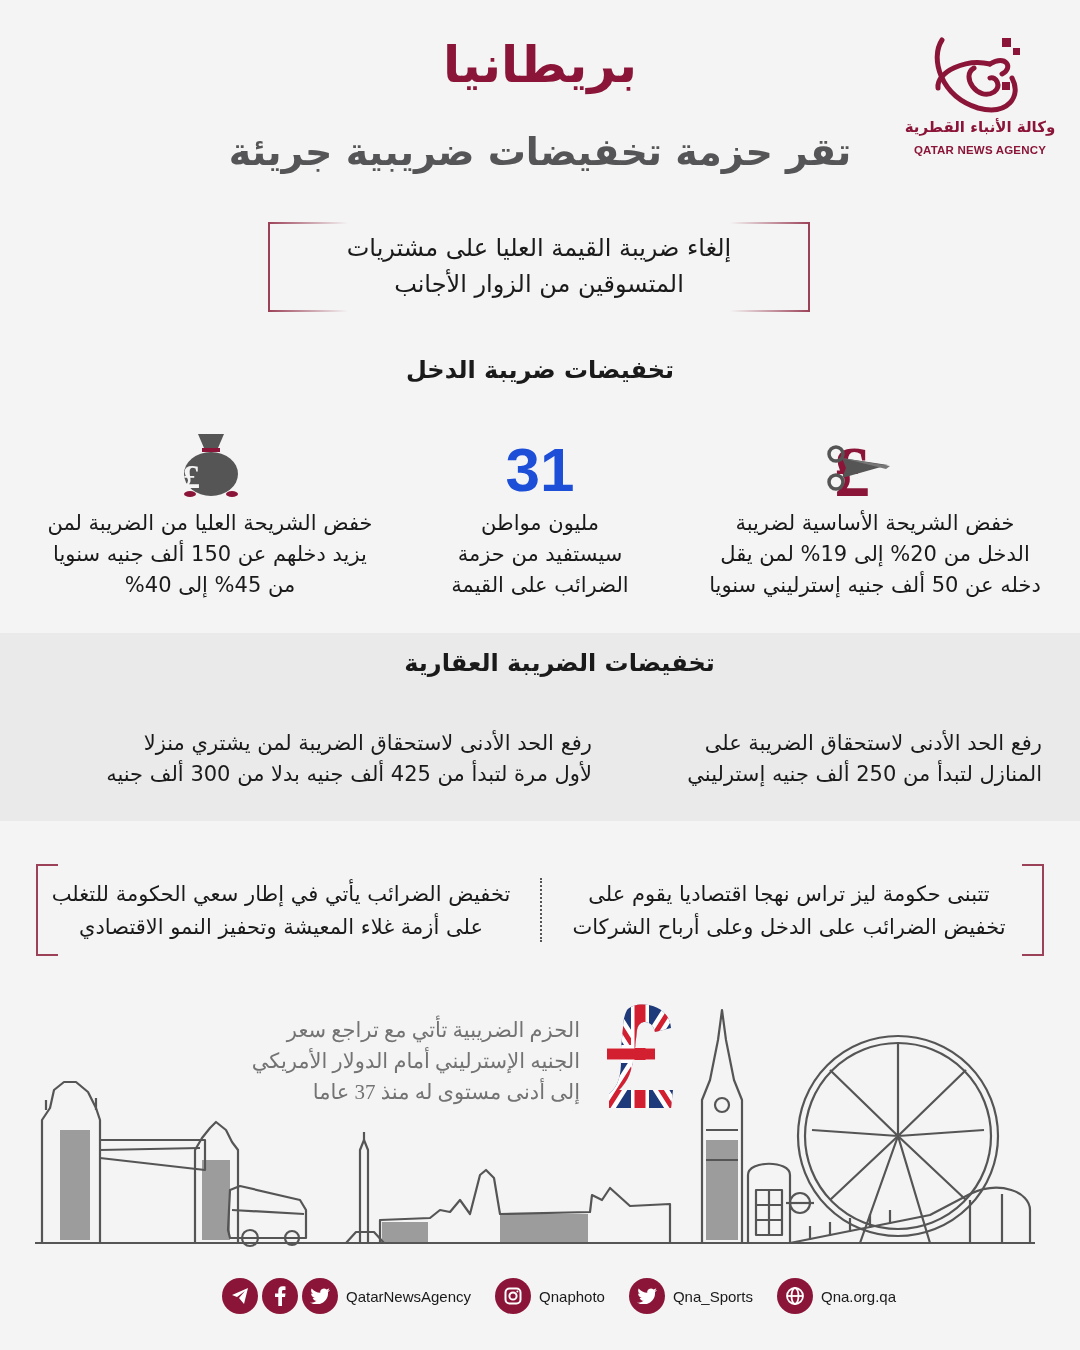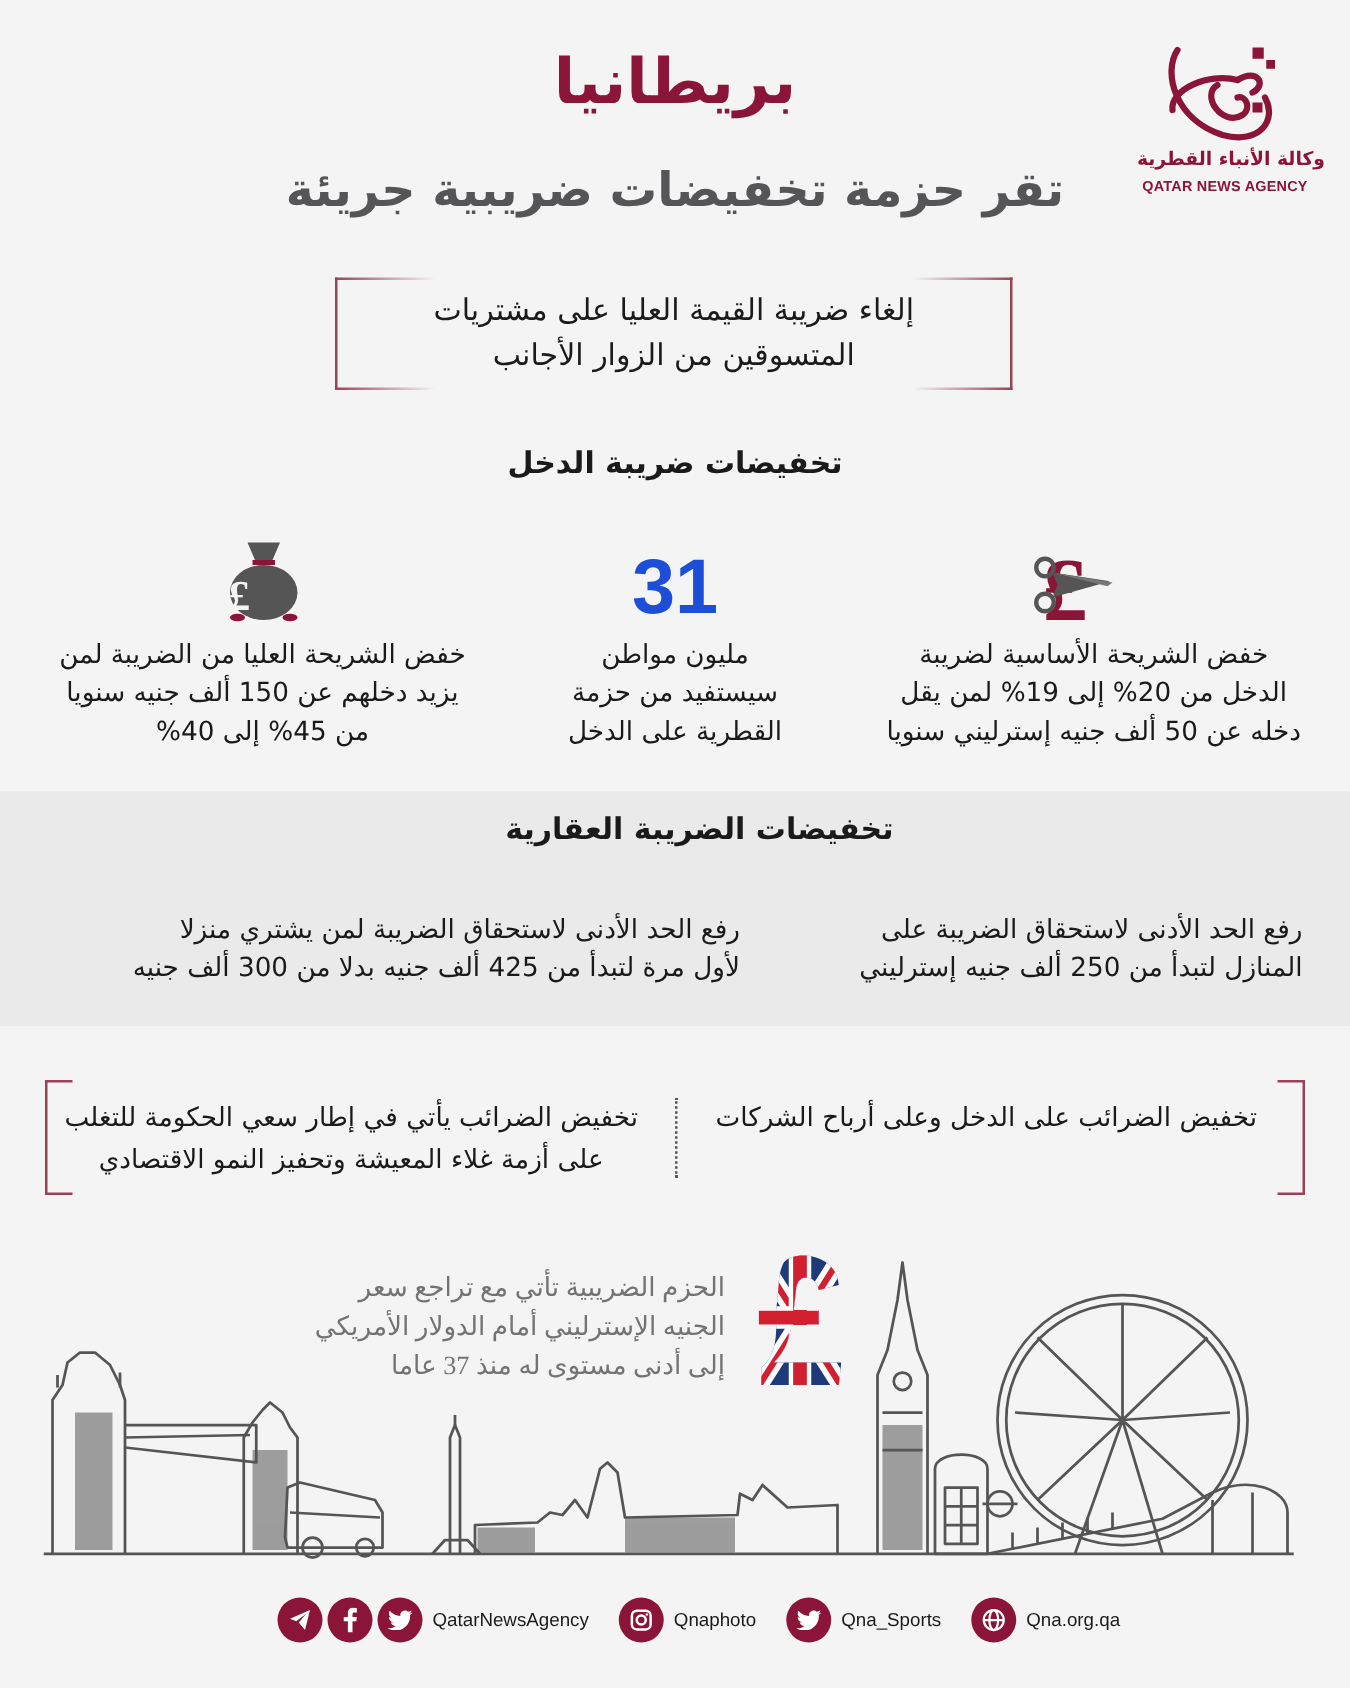--- a/index.html
+++ b/index.html
@@ -7,21 +7,21 @@
   body { position: relative; font-family: "DejaVu Sans", sans-serif; color: #1a1a1a; direction: rtl; }
   .abs { position: absolute; }
 
   
   #title { left: 240px; width: 600px; top: 30px; text-align: center; font-size: 50px; font-weight: bold; color: #8b1538; line-height: 70px; }
   #subtitle { left: 200px; width: 680px; top: 122px; text-align: center; font-size: 38px; font-weight: bold; color: #555557; line-height: 60px; }
 
   
   #logo { left: 900px; top: 28px; width: 160px; height: 140px; direction: ltr; }
   #logo svg { position: absolute; left: 30px; top: 0; }
-  #logo-ar { position: absolute; left: 0; top: 90px; width: 160px; text-align: right; font-size: 15px; color: #8b1538; font-weight: bold; direction: rtl; }
+  #logo-ar { position: absolute; left: 0; top: 90px; width: 160px; text-align: center; font-size: 15px; color: #8b1538; font-weight: bold; direction: rtl; }
   #logo-en { position: absolute; left: 0; top: 116px; width: 160px; text-align: center; font-size: 11.5px; color: #8b1538; font-weight: bold; letter-spacing: 0.2px; font-family: "Liberation Sans", sans-serif; }
 
   
   #vat-box { left: 268px; top: 222px; width: 542px; height: 90px; }
   #vat-box .bl { position: absolute; top: 0; bottom: 0; width: 2px; background: #9c4258; }
   #vat-box .bt { position: absolute; height: 2px; width: 80px; background: linear-gradient(to right, #9c4258, rgba(156,66,88,0)); }
   #vat-text { position: absolute; left: 0; right: 0; top: 8px; text-align: center; font-size: 24px; line-height: 36px; color: #1a1a1a; }
 
   
   .section-title { font-size: 24px; font-weight: bold; text-align: center; color: #1a1a1a; }
@@ -115,21 +115,21 @@
 <div id="col-right-text" class="abs col-text">
   <div>خفض الشريحة الأساسية لضريبة</div>
   <div>الدخل من 20% إلى 19% لمن يقل</div>
   <div>دخله عن 50 ألف جنيه إسترليني سنويا</div>
 </div>
 
 <div id="big-number" class="abs">31</div>
 <div id="col-mid-text" class="abs col-text">
   <div>مليون مواطن</div>
   <div>سيستفيد من حزمة</div>
-  <div>القطرية على الدخل</div>
+  <div>الضرائب على القيمة</div>
 </div>
 
 <div class="abs" style="left:180px;top:432px;width:62px;height:66px;">
   <svg width="62" height="66" viewBox="0 0 62 66">
     <path d="M18 2 L 44 2 L 38 16 L 24 16 Z" fill="#555"></path>
     <rect x="22" y="16" width="18" height="4" fill="#8b1538"></rect>
     <ellipse cx="31" cy="42" rx="27" ry="22" fill="#555"></ellipse>
     <ellipse cx="10" cy="62" rx="6" ry="3" fill="#8b1538"></ellipse>
     <ellipse cx="52" cy="62" rx="6" ry="3" fill="#8b1538"></ellipse>
     <text x="20" y="56" font-family="Liberation Serif, serif" font-size="34" font-weight="bold" fill="#f4f4f4">£</text>
@@ -161,20 +161,21 @@
 
 <div id="bracket-box" class="abs">
   <div class="br-v" style="left:0"></div>
   <div class="br-h" style="left:0;top:0"></div>
   <div class="br-h" style="left:0;bottom:0"></div>
   <div class="br-v" style="right:0"></div>
   <div class="br-h" style="right:0;top:0"></div>
   <div class="br-h" style="right:0;bottom:0"></div>
   <div id="divider"></div>
   <div id="br-right-text" class="bracket-text">
+    <div>تتبنى حكومة ليز تراس نهجا اقتصاديا يقوم على</div>
     <div>تخفيض الضرائب على الدخل وعلى أرباح الشركات</div>
   </div>
   <div id="br-left-text" class="bracket-text">
     <div>تخفيض الضرائب يأتي في إطار سعي الحكومة للتغلب</div>
     <div>على أزمة غلاء المعيشة وتحفيز النمو الاقتصادي</div>
   </div>
 </div>
 
 <svg id="skyline" class="abs" viewBox="0 0 1010 262">
   <g fill="none" stroke="#555" stroke-width="2.2" stroke-linejoin="round">

